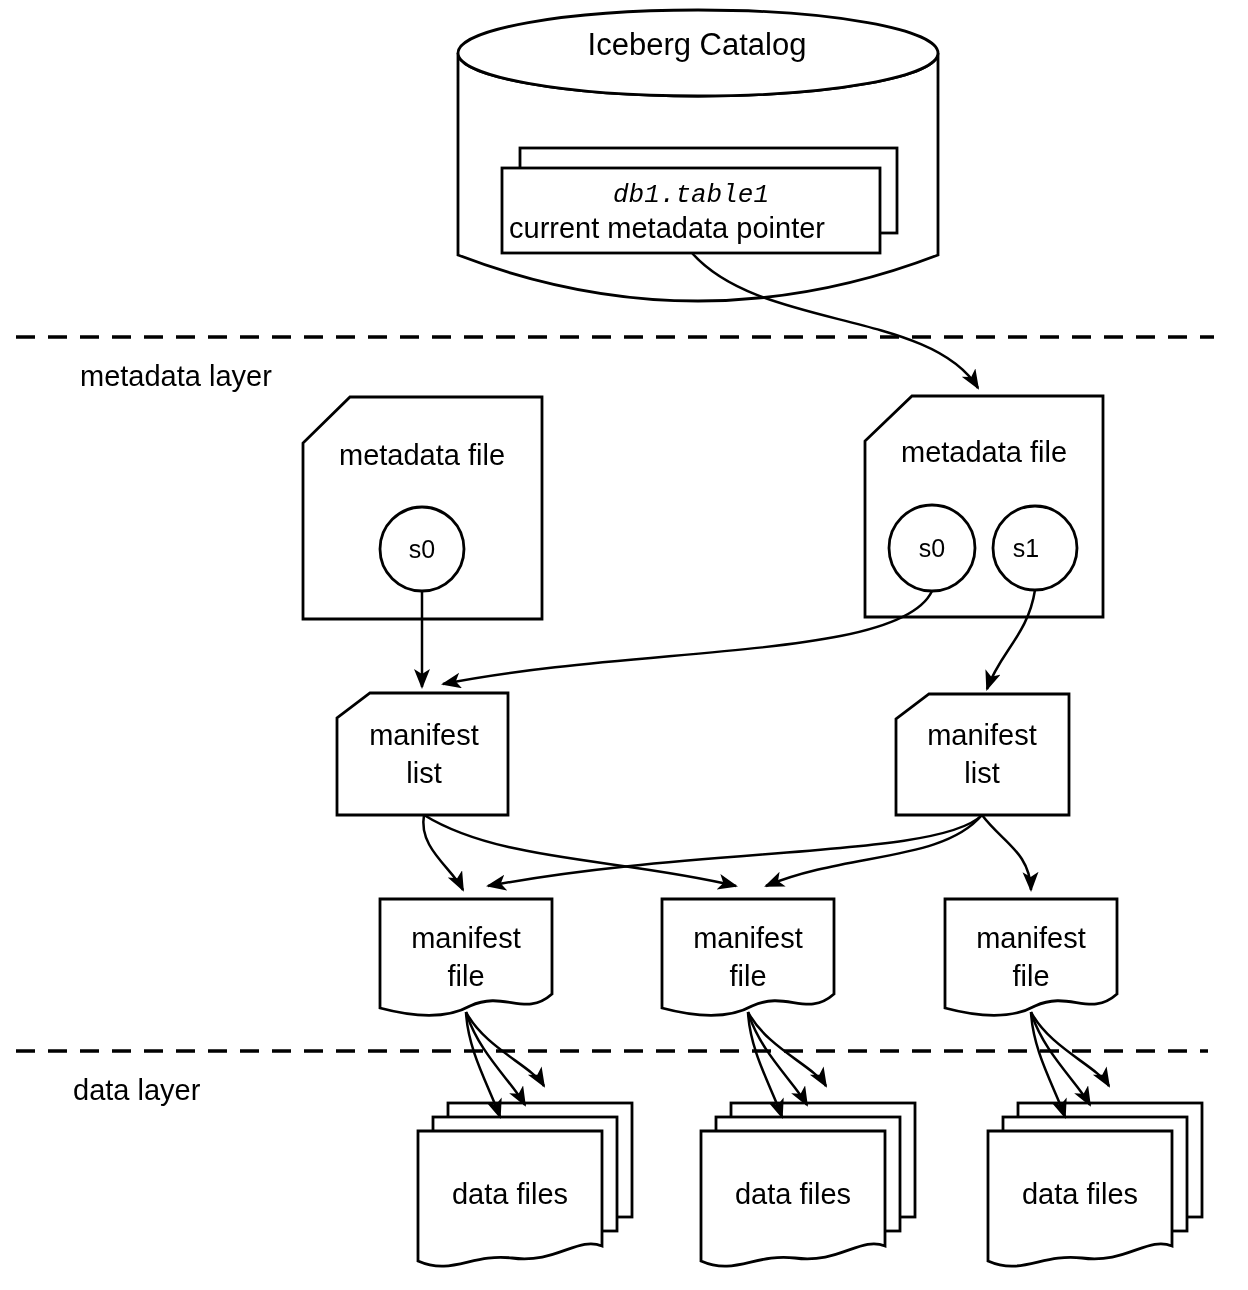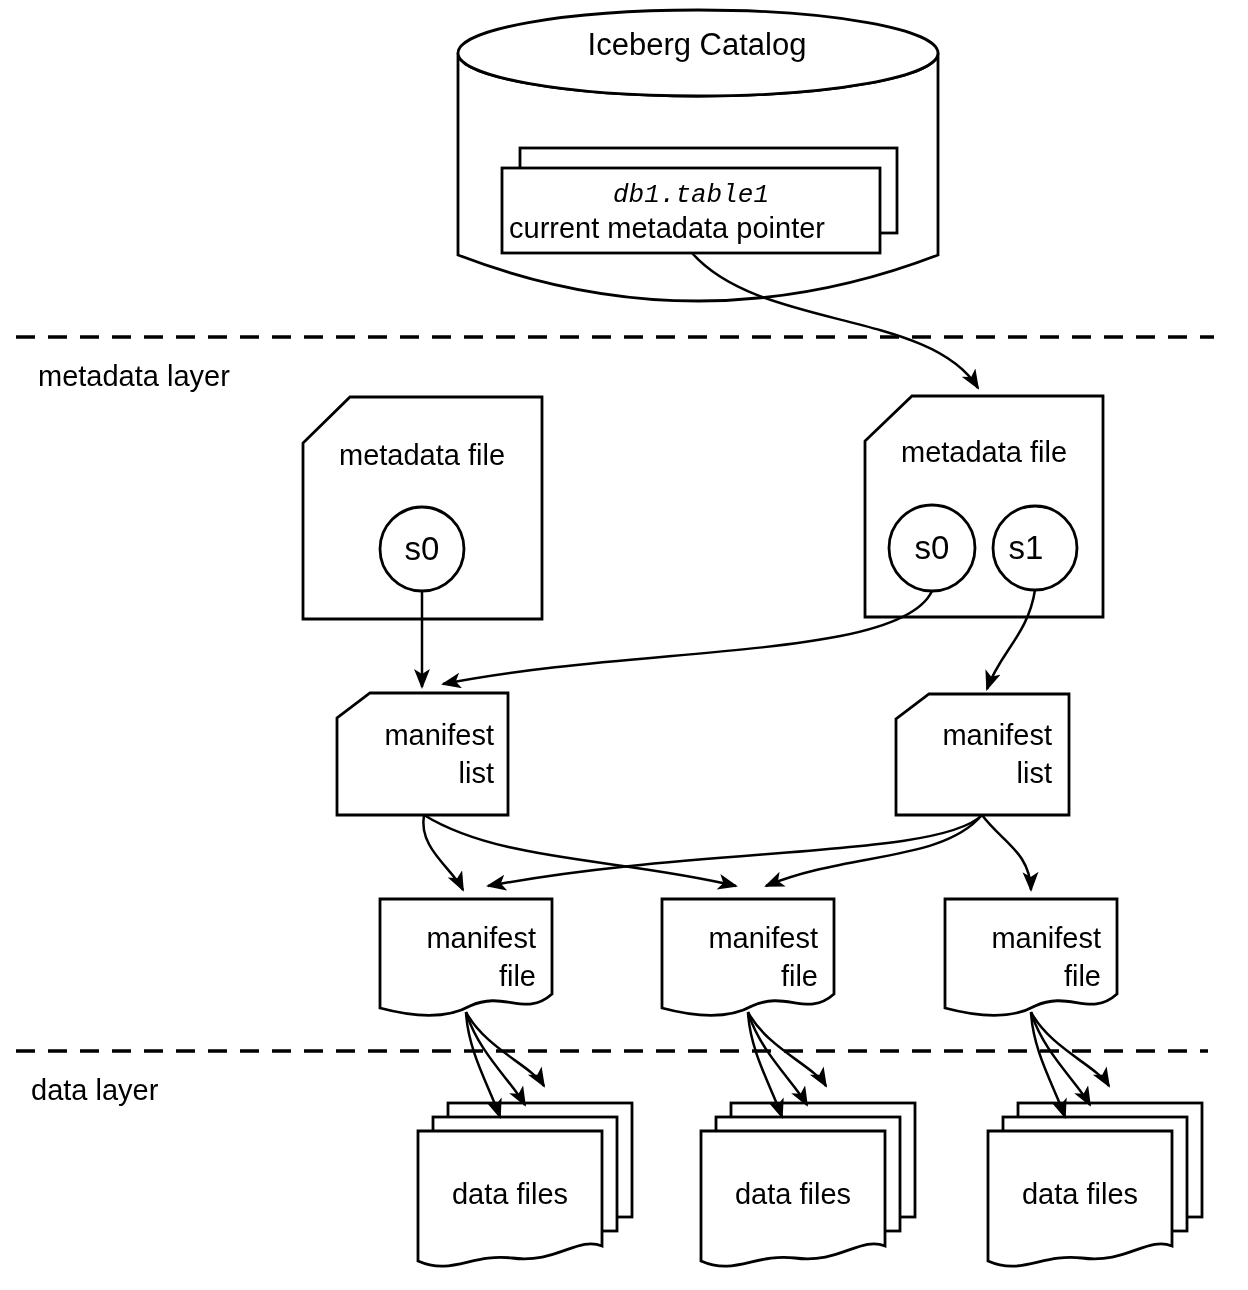--- a/index.html
+++ b/index.html
@@ -19,42 +19,43 @@
   #diagram-svg {
     position: absolute;
     left: 0;
     top: 0;
   }
   .lbl {
     position: absolute;
     display: flex;
     align-items: center;
     justify-content: center;
-    text-align: right;
+    text-align: center;
     font-size: 29px;
     line-height: 1.3;
     color: #000000;
     white-space: nowrap;
   }
   .lbl.wrap {
     white-space: normal;
   }
   .lbl.left-align {
     justify-content: flex-start;
     text-align: right;
+    margin-left: 42px;
   }
   .title {
     font-size: 31px;
   }
   .mono {
     font-family: "Liberation Mono", "DejaVu Sans Mono", monospace;
     font-size: 26px;
   }
   .snap {
-    font-size: 33px;
+    font-size: 25px;
   }
 </style>
 </head>
 <body>
 
 <div id="stage">
 
   <svg id="diagram-svg" width="1248" height="1290" viewBox="0 0 1248 1290" xmlns="http://www.w3.org/2000/svg">
     <defs>
       <marker id="arrow" markerUnits="userSpaceOnUse" markerWidth="22" markerHeight="18" refX="18" refY="8" orient="auto">

